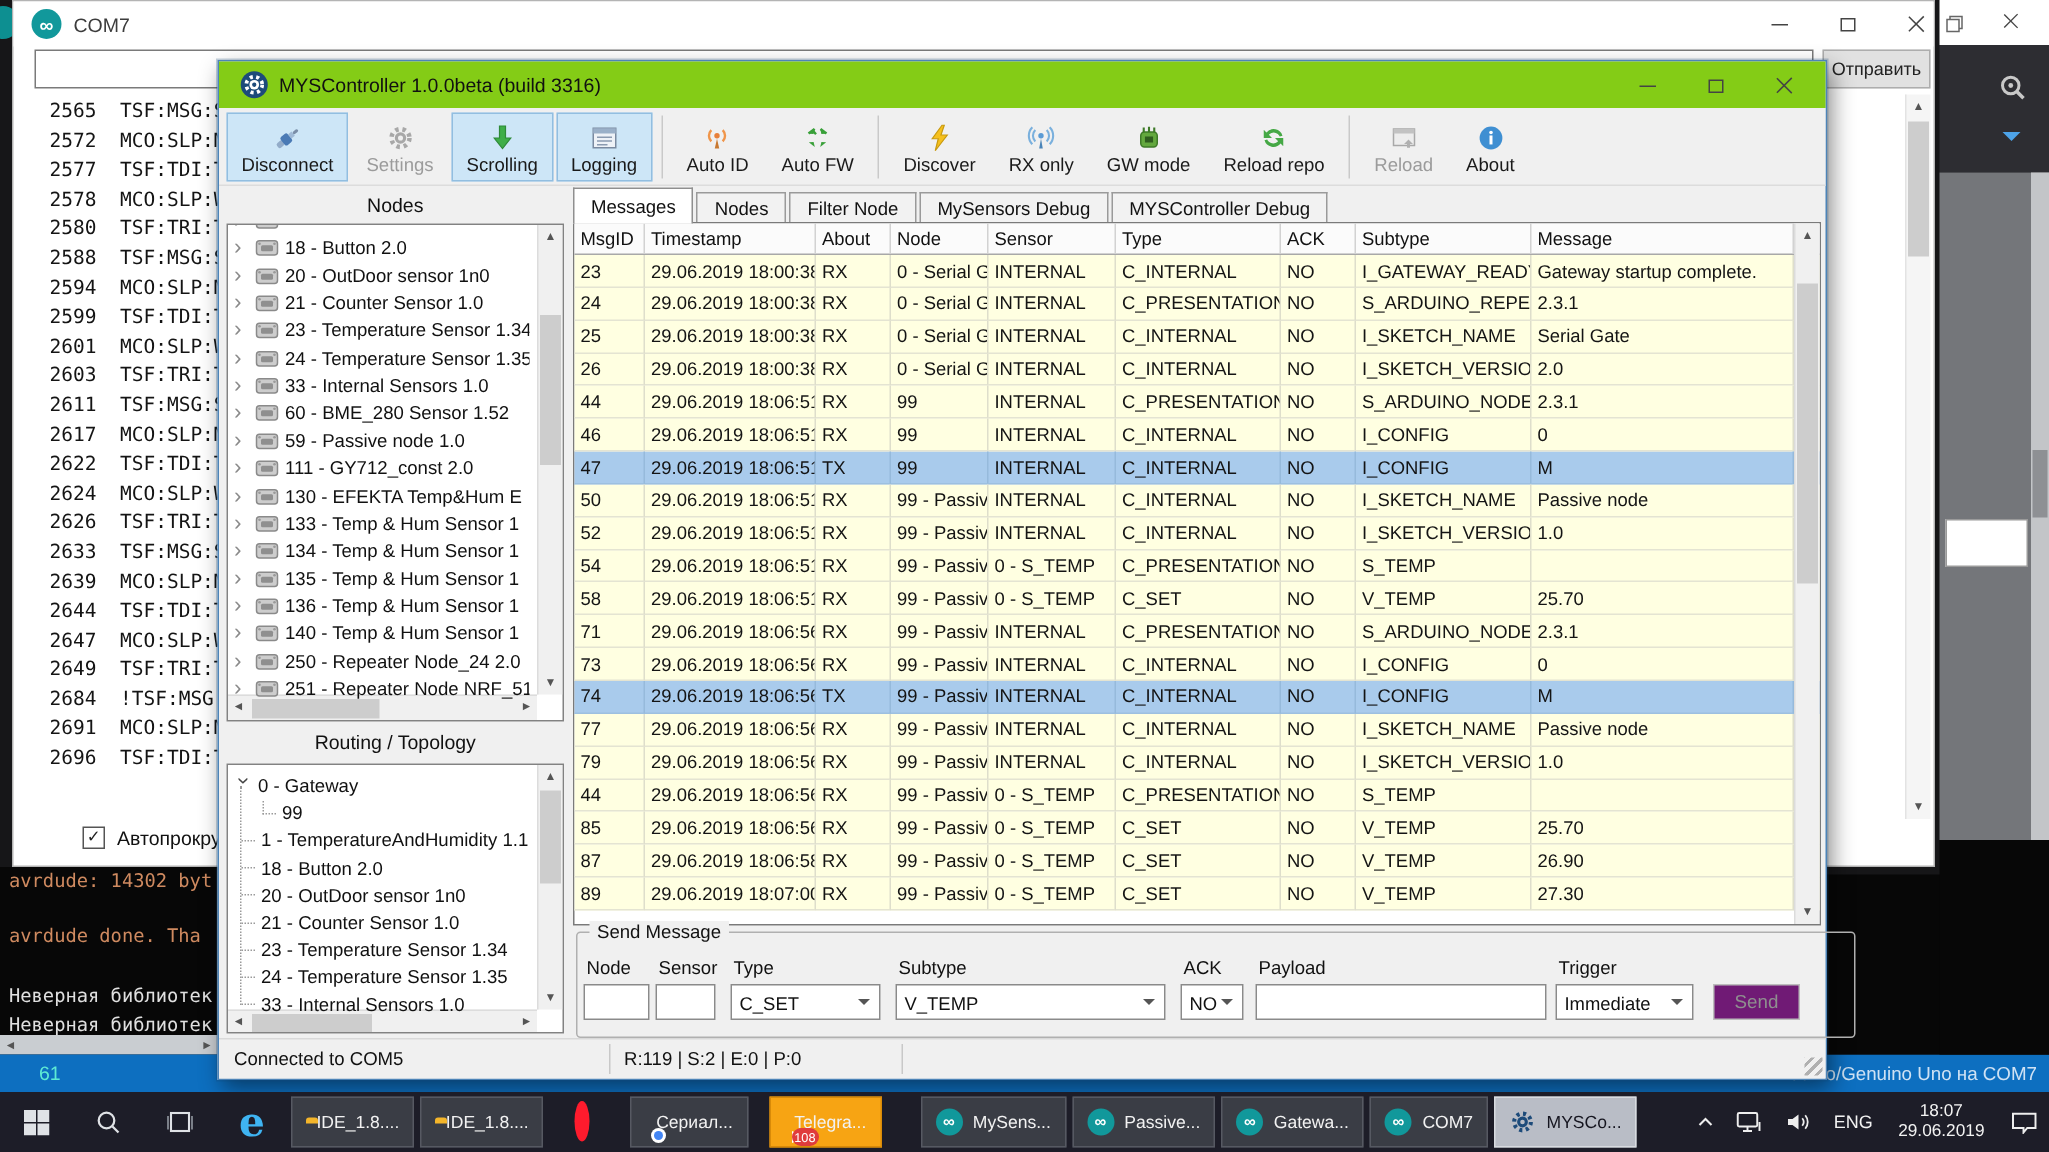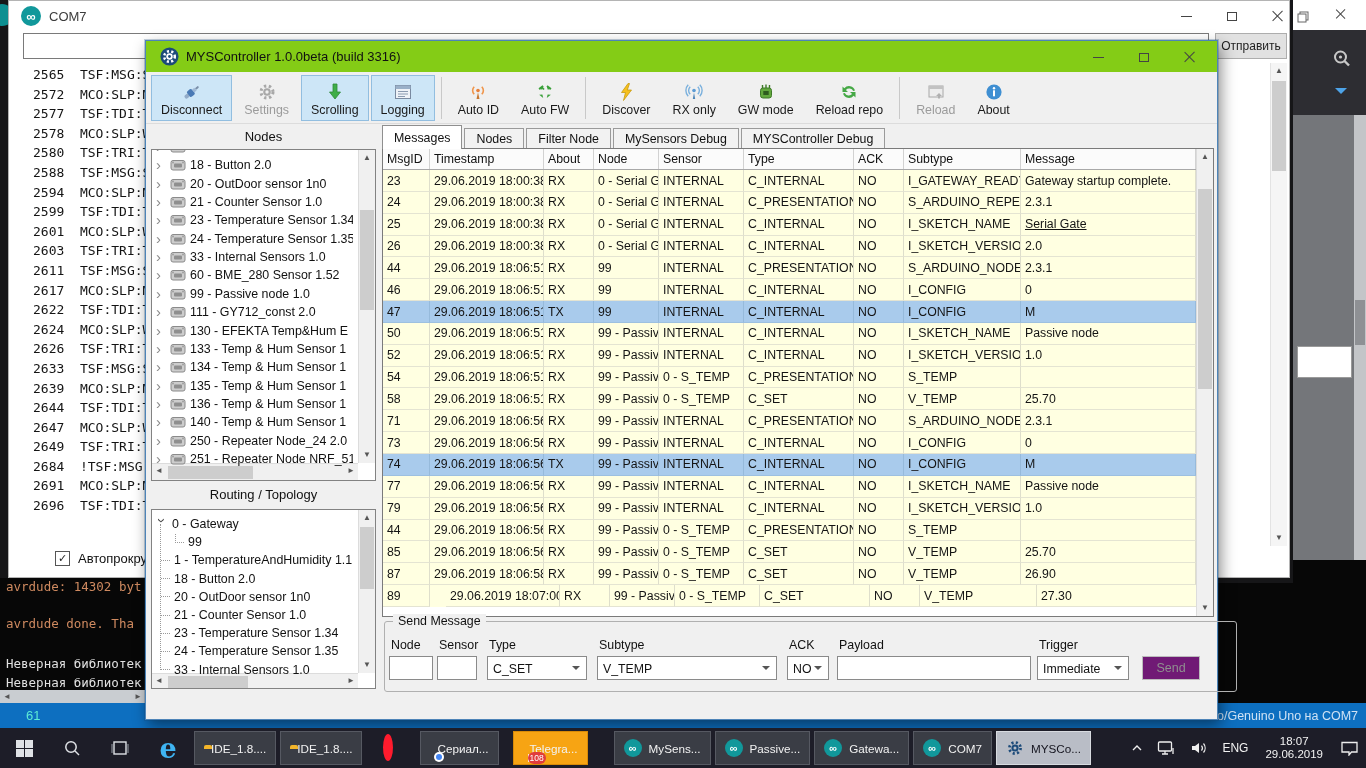--- a/index.html
+++ b/index.html
@@ -502,21 +502,21 @@
         <div class="tree-row" style="top: 134.8px; width: 200px;">
           <span class="tree-chev">›</span>
           <span class="icn dev-icon">
             <svg width="16" height="14" viewBox="0 0 16 14">
               <rect x="1" y="2.5" width="14" height="9.5" rx="2" fill="#cdcdcd" stroke="#8a8a8a"></rect>
               <rect x="4" y="5.5" width="8" height="4" rx="1" fill="#8f8f8f"></rect>
               <circle cx="3" cy="4.5" r="0.9" fill="#9a9a9a"></circle>
               <circle cx="13" cy="4.5" r="0.9" fill="#9a9a9a"></circle>
             </svg>
           </span>
-          <span class="tree-label">99 - Passive node 1.0</span>
+          <span class="tree-label">59 - Passive node 1.0</span>
         </div>
         <div class="tree-row" style="top: 153.15px; width: 200px;">
           <span class="tree-chev">›</span>
           <span class="icn dev-icon">
             <svg width="16" height="14" viewBox="0 0 16 14">
               <rect x="1" y="2.5" width="14" height="9.5" rx="2" fill="#cdcdcd" stroke="#8a8a8a"></rect>
               <rect x="4" y="5.5" width="8" height="4" rx="1" fill="#8f8f8f"></rect>
               <circle cx="3" cy="4.5" r="0.9" fill="#9a9a9a"></circle>
               <circle cx="13" cy="4.5" r="0.9" fill="#9a9a9a"></circle>
             </svg>
@@ -717,21 +717,21 @@
           </div>
           <div class="grid-row">
             <div class="g-cell" style="width: 47px;">25</div>
             <div class="g-cell" style="width: 114px;">29.06.2019 18:00:38</div>
             <div class="g-cell" style="width: 50px;">RX</div>
             <div class="g-cell" style="width: 65px;">0 - Serial Gateway</div>
             <div class="g-cell" style="width: 85px;">INTERNAL</div>
             <div class="g-cell" style="width: 110px;">C_INTERNAL</div>
             <div class="g-cell" style="width: 50px;">NO</div>
             <div class="g-cell" style="width: 117px;">I_SKETCH_NAME</div>
-            <div class="g-cell" style="width: 175px; text-decoration: underline;">Serial Gate</div>
+            <div class="g-cell" style="width: 175px;">Serial Gate</div>
           </div>
           <div class="grid-row">
             <div class="g-cell" style="width: 47px;">26</div>
             <div class="g-cell" style="width: 114px;">29.06.2019 18:00:38</div>
             <div class="g-cell" style="width: 50px;">RX</div>
             <div class="g-cell" style="width: 65px;">0 - Serial Gateway</div>
             <div class="g-cell" style="width: 85px;">INTERNAL</div>
             <div class="g-cell" style="width: 110px;">C_INTERNAL</div>
             <div class="g-cell" style="width: 50px;">NO</div>
             <div class="g-cell" style="width: 117px;">I_SKETCH_VERSION</div>
@@ -897,21 +897,21 @@
             <div class="g-cell" style="width: 50px;">RX</div>
             <div class="g-cell" style="width: 65px;">99 - Passive node</div>
             <div class="g-cell" style="width: 85px;">0 - S_TEMP</div>
             <div class="g-cell" style="width: 110px;">C_SET</div>
             <div class="g-cell" style="width: 50px;">NO</div>
             <div class="g-cell" style="width: 117px;">V_TEMP</div>
             <div class="g-cell" style="width: 175px;">26.90</div>
           </div>
           <div class="grid-row">
             <div class="g-cell" style="width: 47px;">89</div>
-            <div class="g-cell" style="width: 114px; margin-left: 16px;">29.06.2019 18:07:00</div>
+            <div class="g-cell" style="width: 114px;">29.06.2019 18:07:00</div>
             <div class="g-cell" style="width: 50px;">RX</div>
             <div class="g-cell" style="width: 65px;">99 - Passive node</div>
             <div class="g-cell" style="width: 85px;">0 - S_TEMP</div>
             <div class="g-cell" style="width: 110px;">C_SET</div>
             <div class="g-cell" style="width: 50px;">NO</div>
             <div class="g-cell" style="width: 117px;">V_TEMP</div>
             <div class="g-cell" style="width: 175px;">27.30</div>
           </div>
         </div>
       <div class="grid-vscroll">
@@ -933,20 +933,27 @@
       <input class="tin" style="left: 4px; width: 44px;">
       <input class="tin" style="left: 52px; width: 40px;">
       <div class="combo" style="left:102px;width:100px">C_SET</div>
       <div class="combo" style="left:212px;width:180px">V_TEMP</div>
       <div class="combo" style="left:402px;width:42px">NO</div>
       <input class="tin" style="left: 452px; width: 194px;">
       <div class="combo" style="left:652px;width:92px">Immediate</div>
       <div class="send-btn" style="left:757px;width:58px">Send</div>
     </div>
 
+    <div class="statusbar">
+      <span class="status-text" style="left:10px">Connected to COM5</span>
+      <span class="status-sep" style="left:260px"></span>
+      <span class="status-text" style="left:270px">R:119 | S:2 | E:0 | P:0</span>
+      <span class="status-sep" style="left:455px"></span>
+      <span class="grip"></span>
+    </div>
   </div>
 
   <div id="taskbar">
     <div id="tk-apps" style="display:flex;align-items:center;height:40px">
         <div class="tk-sys">
           <span class="icn">
             <svg width="17" height="17" viewBox="0 0 17 17">
               <rect x="0" y="0" width="8" height="8" fill="#dfe2e6"></rect>
               <rect x="9" y="0" width="8" height="8" fill="#dfe2e6"></rect>
               <rect x="0" y="9" width="8" height="8" fill="#dfe2e6"></rect>

